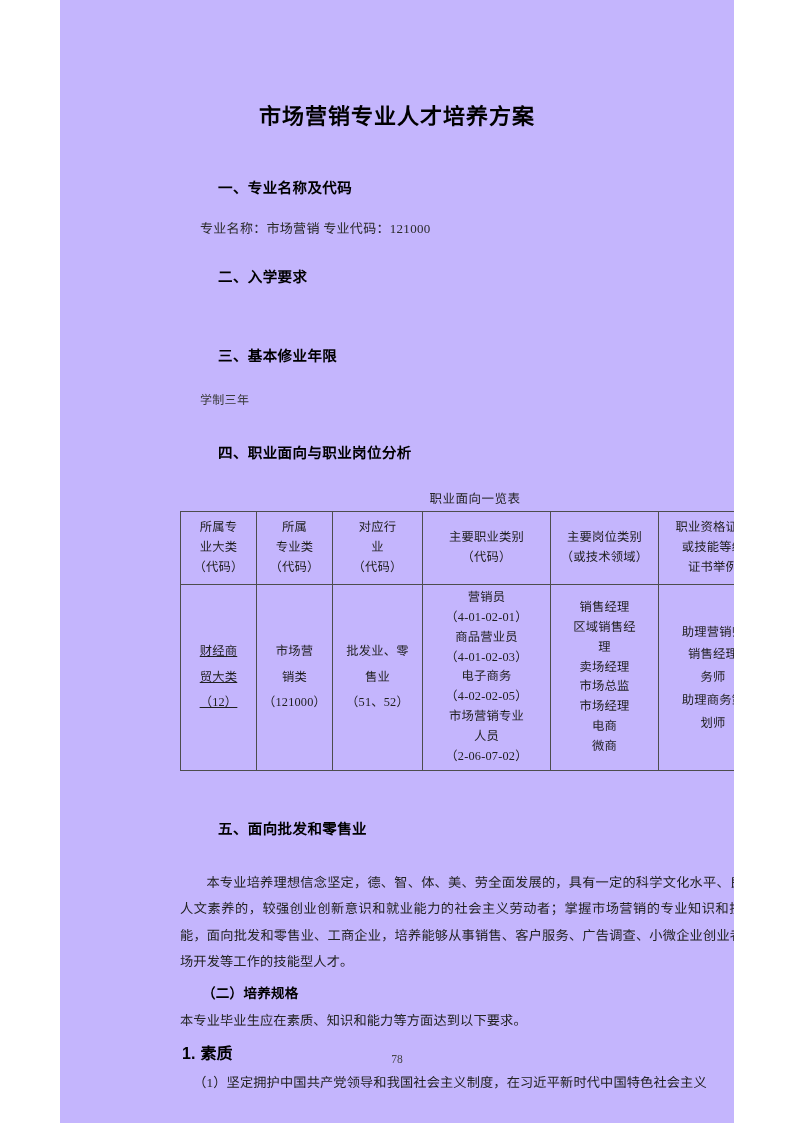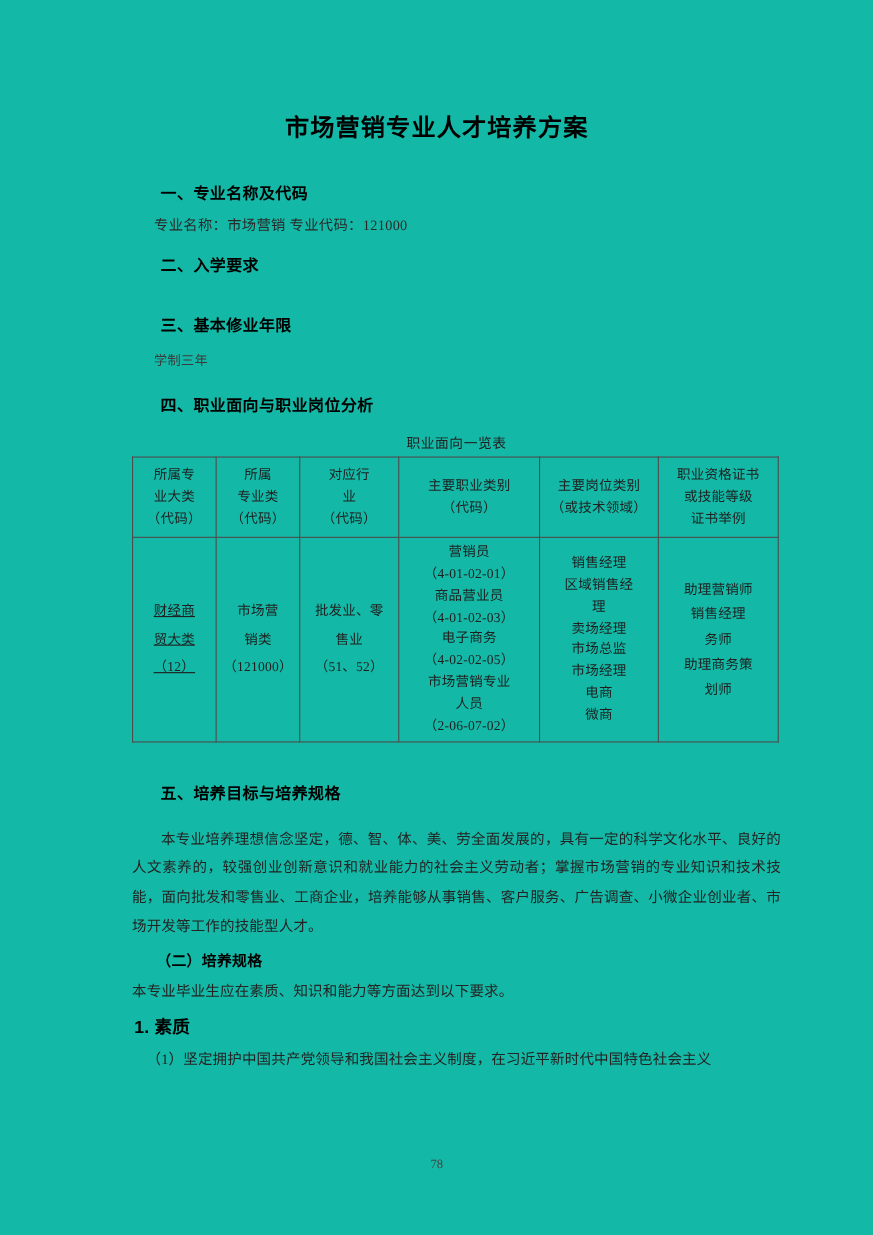--- a/index.html
+++ b/index.html
@@ -3,23 +3,23 @@
 <meta charset="utf-8">
 <title>市场营销专业人才培养方案</title>
 <style>
   html, body {
     margin: 0;
     padding: 0;
     background: #ffffff;
   }
   .page {
     position: relative;
-    width: 794px;
+    width: 674px;
     height: 1123px;
-    background: #14b8a6;
+    background: #c4b5fd;
     margin: 0 auto;
     overflow: hidden;
     font-family: "Liberation Serif", "DejaVu Serif", serif;
     color: #1a1a1a;
     box-sizing: border-box;
   }
   .content {
     position: absolute;
     left: 120px;
     top: 0;
@@ -37,21 +37,21 @@
     font-family: "Liberation Sans", "DejaVu Sans", sans-serif;
     color: #000;
   }
 
   
   .h-sec {
     font-size: 14.5px;
     font-weight: bold;
     font-family: "Liberation Sans", "DejaVu Sans", sans-serif;
     color: #000;
-    margin: 4px;
+    margin: 16px;
     padding-left: 22px;
     letter-spacing: 0.4px;
   }
   .h-sub {
     font-size: 13.5px;
     font-weight: bold;
     font-family: "Liberation Sans", "DejaVu Sans", sans-serif;
     color: #000;
     margin: 0;
     padding-left: 22px;
@@ -270,21 +270,21 @@
             <span class="cellline">务师</span>
             <span class="cellline">助理商务策</span>
             <span class="cellline">划师</span>
           </td>
         </tr>
       </tbody>
     </table>
 
     <div class="gap-xl"></div>
 
-    <div class="h-sec">五、培养目标与培养规格</div>
+    <div class="h-sec">五、面向批发和零售业</div>
     <div class="gap-s"></div>
     <div class="gap-xs"></div>
     <div class="p-indent">本专业培养理想信念坚定，德、智、体、美、劳全面发展的，具有一定的科学文化水平、良好的人文素养的，较强创业创新意识和就业能力的社会主义劳动者；掌握市场营销的专业知识和技术技能，面向批发和零售业、工商企业，培养能够从事销售、客户服务、广告调查、小微企业创业者、市场开发等工作的技能型人才。</div>
     <div class="gap-xs"></div>
     <div class="h-sub">（二）培养规格</div>
     <div class="gap-xs"></div>
     <div class="p-indent" style="text-indent:0;">本专业毕业生应在素质、知识和能力等方面达到以下要求。</div>
     <div class="gap-xs"></div>
     <div class="h-item">1. 素质</div>
     <div class="gap-xs"></div>

